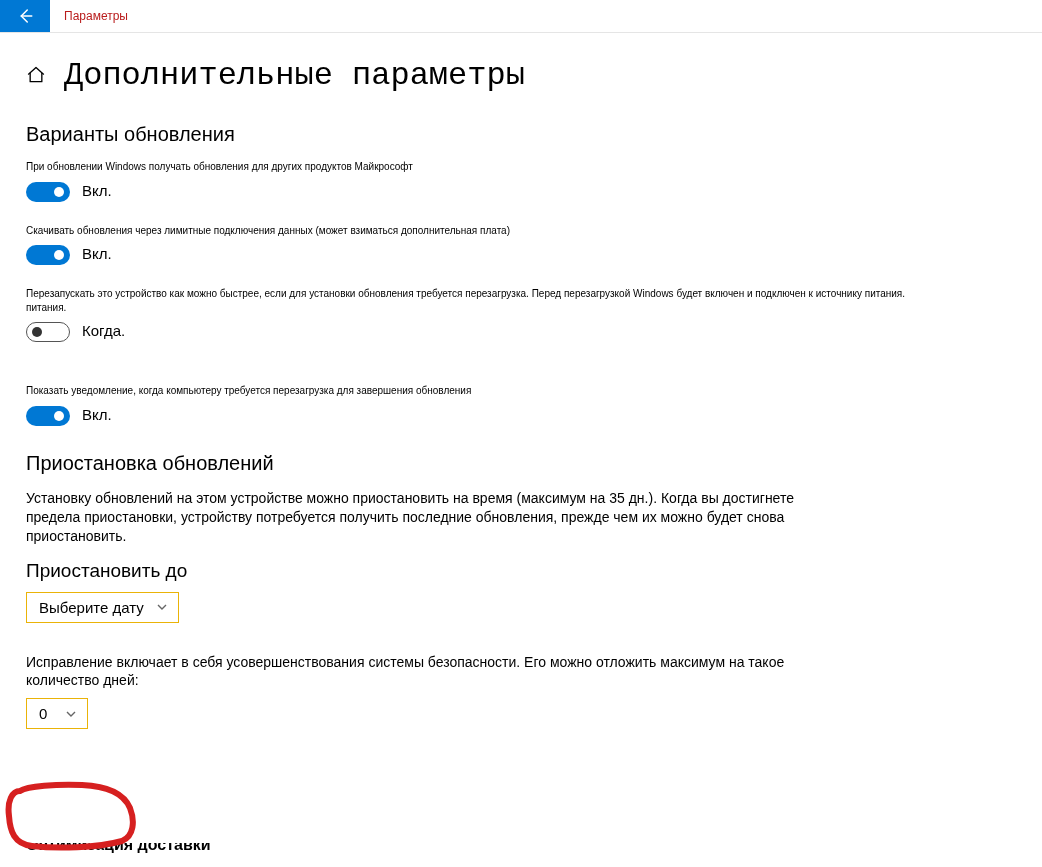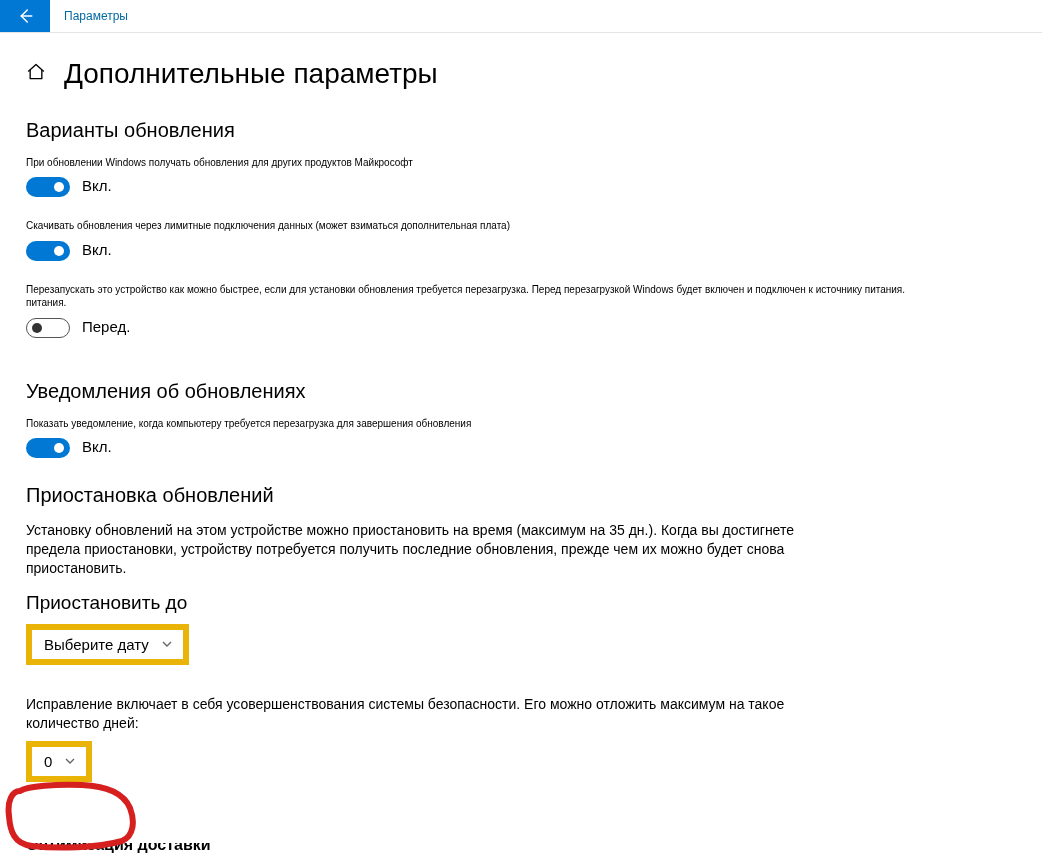--- a/index.html
+++ b/index.html
@@ -26,36 +26,37 @@
       align-items: center;
       justify-content: center;
       cursor: pointer;
     }
     .back-btn svg { width: 18px; height: 18px; }
     .title-text {
       display: flex;
       align-items: center;
       padding-left: 14px;
       font-size: 12px;
-      color: #0369a1;
+      color: #b91c1c;
     }
     .content {
       padding: 24px 26px 0 26px;
     }
     .page-header {
       display: flex;
       align-items: center;
       gap: 18px;
       margin-bottom: 28px;
     }
     .home-icon svg { width: 20px; height: 20px; }
     .page-title {
-      font-size: 28px;
+      font-size: 32px;
       font-weight: 500;
       line-height: 1.2;
+      font-family: Liberation Mono, monospace;
     }
     .section-heading {
       font-size: 20px;
       font-weight: 400;
       margin-bottom: 14px;
       margin-top: 6px;
     }
     .section + .section { margin-top: 42px; }
     .setting-text {
       font-size: 10px;
@@ -105,21 +106,21 @@
       background: #333;
       left: 5px;
     }
     .toggle-label {
       font-size: 15px;
     }
     .combo {
       display: inline-flex;
       align-items: center;
       justify-content: space-between;
-      border: 6px solid #eab308;
+      border: 1px solid #eab308;
       background: #fff;
       padding: 6px 10px 6px 12px;
       font-size: 15px;
       cursor: pointer;
       min-width: 60px;
     }
     .combo-wide { min-width: 140px; }
     .chevron {
       margin-left: 12px;
       width: 12px;
@@ -199,26 +200,25 @@
         </div>
       <span class="toggle-label">Вкл.</span>
     </div>
 
     <div class="setting-text" style="max-width: 1200px; white-space: nowrap; overflow: hidden;">Перезапускать это устройство как можно быстрее, если для установки обновления требуется перезагрузка. Перед перезагрузкой Windows будет включен и подключен к источнику питания.</div>
     <div class="setting-text" style="margin-top:-8px;">питания.</div>
     <div class="toggle-row">
       <div class="toggle off">
           <div class="knob"></div>
         </div>
-      <span class="toggle-label">Перед.</span>
+      <span class="toggle-label">Когда.</span>
     </div>
   </div>
 
   <div class="section">
-    <h2 class="section-heading">Уведомления об обновлениях</h2>
 
     <div class="setting-text">Показать уведомление, когда компьютеру требуется перезагрузка для завершения обновления</div>
     <div class="toggle-row">
       <div class="toggle on">
           <div class="knob"></div>
         </div>
       <span class="toggle-label">Вкл.</span>
     </div>
   </div>
 

